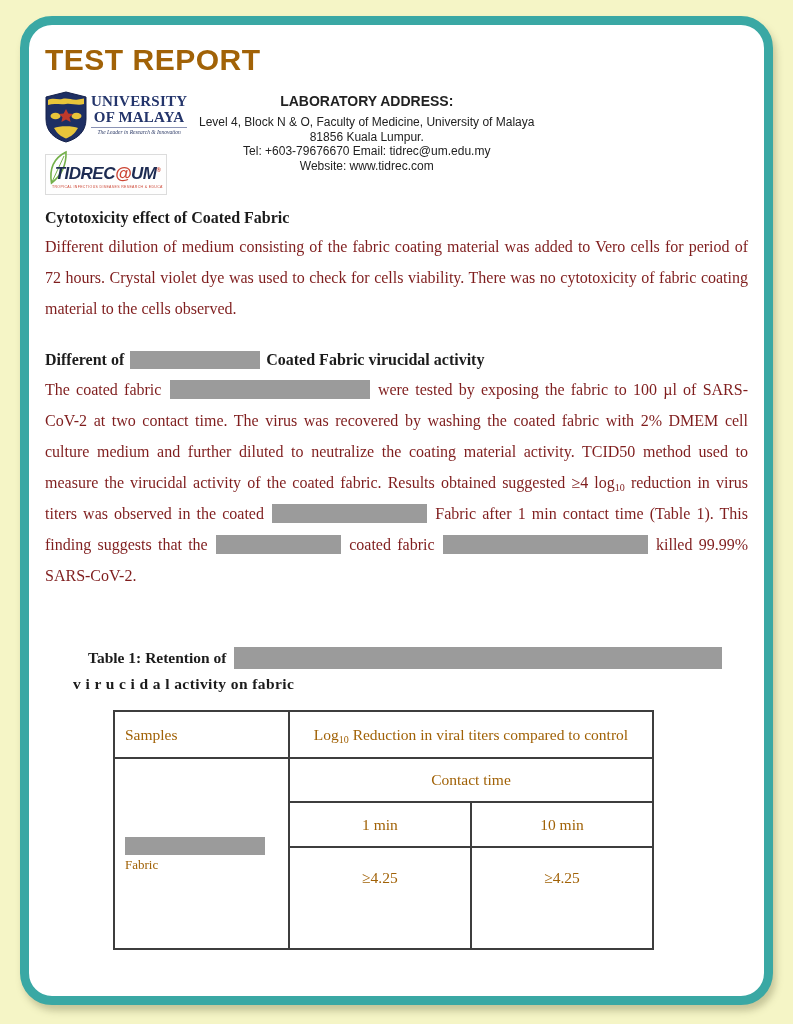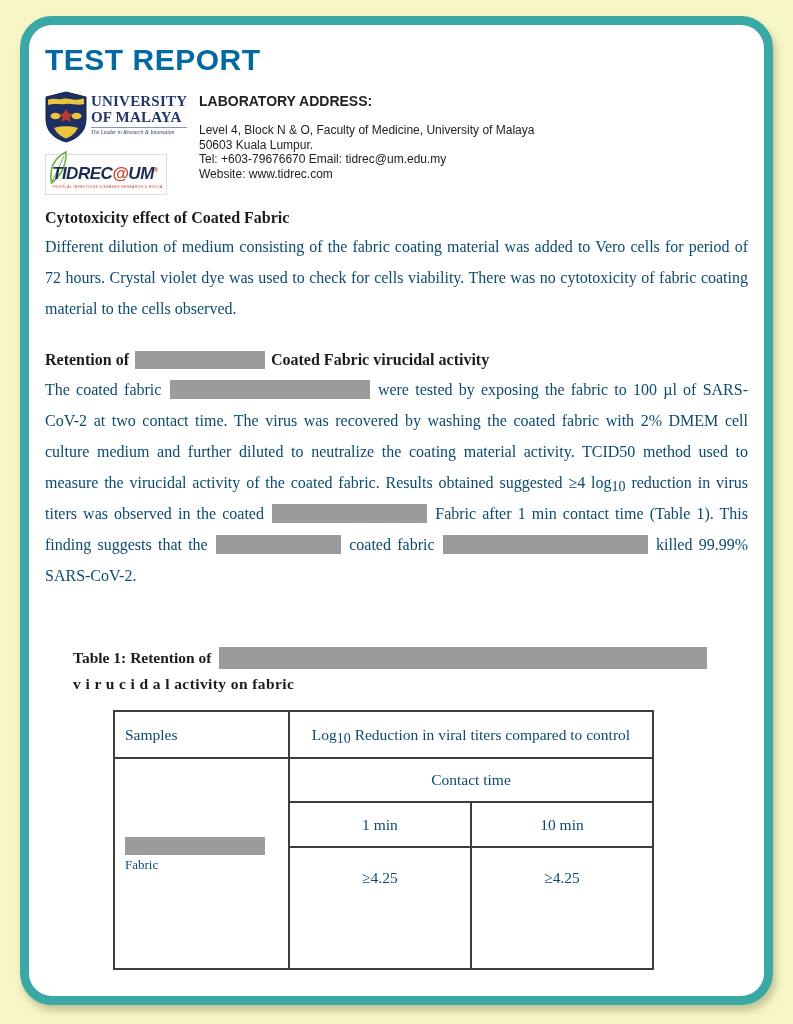--- a/index.html
+++ b/index.html
@@ -21,25 +21,25 @@
     box-shadow: 3px 6px 7px rgba(140,140,100,0.45);
     padding: 10px 16px 0 16px;
     overflow: hidden;
   }
   
   .doc-title {
     font-family: "Liberation Sans", sans-serif;
     font-size: 30px;
     font-weight: 700;
     letter-spacing: 0.5px;
-    color: #0369a1;
+    color: #a16207;
     margin: 8px 0 14px 0;
   }
   
-  .header-row { display: flex; align-items: flex-start; }
+  .header-row { display: flex; align-items: flex-start; text-align: center; }
   .logos { width: 142px; flex-shrink: 0; display: flex; flex-direction: column; gap: 7px; }
   .um-logo { display: flex; gap: 4px; align-items: flex-start; }
   .um-text { padding-top: 2px; }
   .um-name {
     font-family: "Liberation Serif", serif;
     font-size: 15px; font-weight: 700; line-height: 16px;
     color: #24356b; letter-spacing: 0.2px; white-space: nowrap;
   }
   .um-tagline {
     font-family: "Liberation Serif", serif;
@@ -66,75 +66,75 @@
   .tidrec-tagline {
     font-family: "Liberation Sans", sans-serif;
     font-size: 3.5px; color: #cc4433; letter-spacing: 0.35px;
     white-space: nowrap; overflow: hidden; margin-top: 1px;
   }
   .address {
     font-family: "Liberation Sans", sans-serif;
     margin-left: 12px; padding-top: 2px;
     color: #222;
   }
-  .addr-label { font-size: 14px; font-weight: 700; margin-bottom: 14px; }
+  .addr-label { font-size: 14px; font-weight: 700; margin-bottom: 6px; }
   .addr-line { font-size: 12px; line-height: 14.5px; }
   .addr-head { font-size: 14px; font-weight: 700; margin-top: 2px; }
   .addr-head .addr-head-value { font-size: 12px; font-weight: 400; }
   
   .h-results {
     font-size: 17px; font-weight: 700; letter-spacing: 1px;
     margin: 21px 0 0 0;
   }
   .h-sub { font-size: 16px; font-weight: 700; margin-top: 14px; }
   .para {
     font-size: 16px; line-height: 31px;
     text-align: justify;
     margin-top: 4px;
-    color: #0c4a6e;
+    color: #7f1d1d;
   }
   .h-retention { margin-top: 27px; font-size: 16px; font-weight: 700; }
   .para2 { margin-top: 5px; }
   .redact {
     display: inline-block;
     background: #9b9b9b;
     height: 19px;
     vertical-align: -4px;
     margin: 0 2px;
   }
   .bar-heading  { width: 130px; height: 18px; }
   .bar-p1 { width: 200px; }
   .bar-p2 { width: 155px; }
   .bar-p3 { width: 125px; }
   .bar-p4 { width: 205px; }
-  sub.tensub { font-size: 14px; vertical-align: -3px; line-height: 0; }
+  sub.tensub { font-size: 10px; vertical-align: -3px; line-height: 0; }
   
   .t-caption { margin: 56px 0 0 28px; font-size: 15.5px; font-weight: 700; }
-  .cap-line1 { display: flex; align-items: center; }
+  .cap-line1 { display: flex; align-items: center; margin-left: 15px; }
   .cap-bar { width: 488px; height: 22px; margin-left: 7px; flex-shrink: 0; }
   .cap-line2 { margin-top: 6px; letter-spacing: 0.4px; }
   
   table.t1 {
     border-collapse: collapse;
     margin: 17px 0 0 68px;
     width: 541px;
     font-size: 15.5px;
-    color: #0c4a6e;
+    color: #a16207;
   }
   table.t1 td { border: 2px solid #3d3d3d; }
   td.c-samples { width: 175px; height: 47px; padding-left: 10px; vertical-align: middle; }
   td.c-log { text-align: center; vertical-align: middle; line-height: 21px; padding: 0 18px; }
   td.c-contact { height: 44px; text-align: center; vertical-align: middle; }
   td.c-min { height: 45px; width: 183px; text-align: center; vertical-align: middle; }
   td.nodiv-r { border-right: none; }
   td.nodiv-l { border-left: none; }
   td.c-sample-cell { vertical-align: top; padding: 78px 10px 0 10px; }
   .sample-bar { display: block; width: 140px; height: 18px; background: #9b9b9b; margin: 0 0 2px 0; }
   .sample-label { font-size: 13px; }
-  td.c-value { height: 122px; text-align: center; vertical-align: top; padding-top: 21px; }
+  td.c-value { height: 102px; text-align: center; vertical-align: top; padding-top: 21px; }
 </style>
 </head>
 <body>
 
 <div class="frame">
 
   <h1 class="doc-title">TEST REPORT</h1>
 
   <div class="header-row">
     <div class="logos">
@@ -166,32 +166,32 @@
         </span>
         <div class="tidrec-word"><span>TIDREC</span><span class="tidrec-at">@</span><span>UM</span><span class="tidrec-reg">®</span></div>
         <div class="tidrec-tagline">TROPICAL INFECTIOUS DISEASES RESEARCH &amp; EDUCATION CENTRE</div>
       </div>
 
     </div>
 
     <div class="address">
       <div class="addr-label">LABORATORY ADDRESS:</div>
       <div class="addr-line">Level 4, Block N &amp; O, Faculty of Medicine, University of Malaya</div>
-      <div class="addr-line">50603 Kuala Lumpur.</div>
+      <div class="addr-line">81856 Kuala Lumpur.</div>
       <div class="addr-line">Tel: +603-79676670  Email: tidrec@um.edu.my</div>
       <div class="addr-line">Website: www.tidrec.com</div>
     </div>
   </div>
 
 
   <h3 class="h-sub">Cytotoxicity effect of Coated Fabric</h3>
 
   <p class="para">Different dilution of medium consisting of the fabric coating material was added to Vero cells for period of 72 hours. Crystal violet dye was used to check for cells viability. There was no cytotoxicity of fabric coating material to the cells observed.</p>
 
-  <h3 class="h-retention"><span>Retention of</span>
+  <h3 class="h-retention"><span>Different of</span>
     <span class="redact bar-heading"></span>
     <span>Coated Fabric virucidal activity</span></h3>
 
   <p class="para para2"><span>The coated fabric</span>
     <span class="redact bar-p1"></span>
     <span>were tested by exposing the fabric to 100 µl of SARS-CoV-2 at two contact time. The virus was recovered by washing the coated fabric with 2% DMEM cell culture medium and further diluted to neutralize the coating material activity. TCID50 method used to measure the virucidal activity of the coated fabric. Results obtained suggested ≥4 log</span><sub class="tensub">10</sub>
     <span>reduction in virus titers was observed in the coated</span>
     <span class="redact bar-p2"></span>
     <span>Fabric after 1 min contact time (Table 1). This finding suggests that the</span>
     <span class="redact bar-p3"></span>

